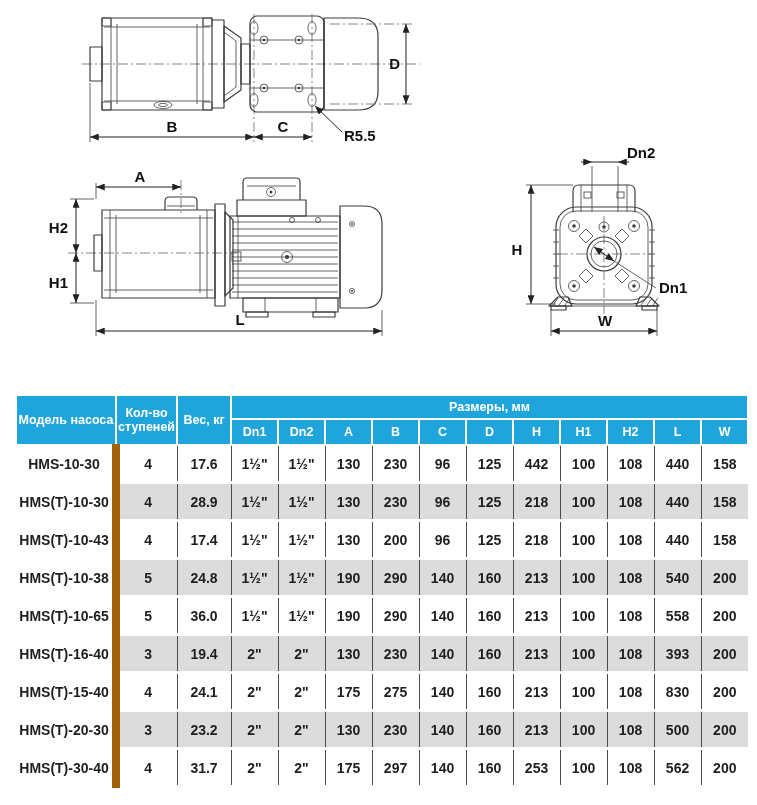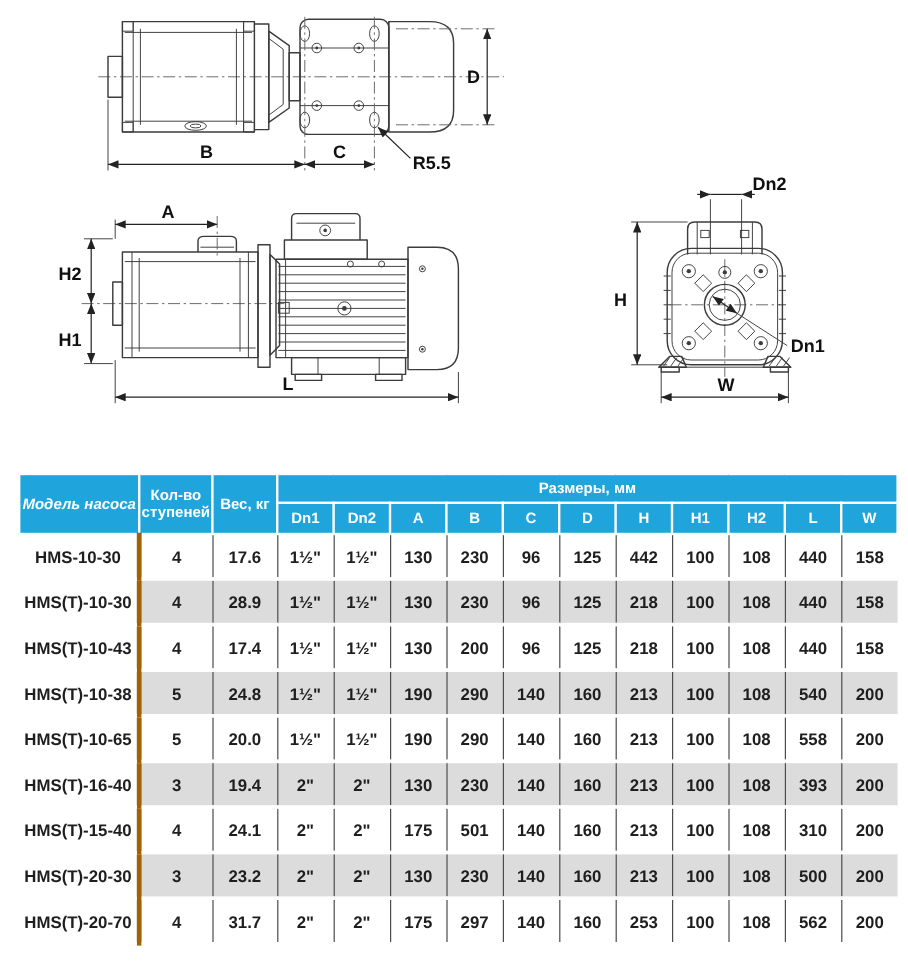--- a/index.html
+++ b/index.html
@@ -12,27 +12,27 @@
   .tl{fill:none;stroke:var(--line);stroke-width:0.8;}
   .dl{fill:none;stroke:#222;stroke-width:1;}
   .cl{fill:none;stroke:#666;stroke-width:0.8;stroke-dasharray:10 3 2 3;}
   .lbl{font-family:"Liberation Sans",sans-serif;font-size:15px;font-weight:700;fill:#101010;}
 
   
   .table-wrap{position:absolute;left:15px;top:394px;}
   table.spec{border-collapse:collapse;table-layout:fixed;}
   table.spec th{background:var(--accent);color:#fff;border:2px solid #fff;
     font-size:12.5px;font-weight:700;line-height:1.12;padding:2px 1px;text-align:center;vertical-align:middle;}
-  th.th-model{text-align:left;padding-left:8px;font-style:italic;}
+  th.th-model{text-align:left;padding-left:8px;}
   th.th-dims{height:18px;}
   th.th-dim{height:20px;font-size:13px;}
   table.spec td{height:35px;padding:0;text-align:center;vertical-align:middle;
     font-size:14px;font-weight:700;color:#1e1e1e;border-bottom:3px solid #fff;background:#fff;}
   td.model-cell{background:var(--accent);color:#fff;text-align:left;padding-left:8px;
-    font-size:13px;border-right:4px solid #a16207;margin-left:34px;}
+    font-size:13px;border-right:8px solid #a16207;margin-left:34px;}
   td.vl{border-left:1px solid var(--grid);}
   tr.alt td:not(.model-cell){background:var(--row-alt);}
 </style>
 </head>
 <body>
 
 <div class="page">
 
   <svg class="drawings" width="757" height="394" viewBox="0 0 757 394">
     <defs>
@@ -296,21 +296,21 @@
             <td class="vl">160</td>
             <td class="vl">213</td>
             <td class="vl">100</td>
             <td class="vl">108</td>
             <td class="vl">540</td>
             <td class="vl">200</td>
           </tr>
           <tr>
             <td class="model-cell">HMS(T)-10-65</td>
             <td>5</td>
-            <td class="vl">20.0</td>
+            <td class="vl">36.0</td>
             <td class="vl">1½"</td>
             <td class="vl">1½"</td>
             <td class="vl">190</td>
             <td class="vl">290</td>
             <td class="vl">140</td>
             <td class="vl">160</td>
             <td class="vl">213</td>
             <td class="vl">100</td>
             <td class="vl">108</td>
             <td class="vl">558</td>
@@ -332,47 +332,47 @@
             <td class="vl">393</td>
             <td class="vl">200</td>
           </tr>
           <tr>
             <td class="model-cell">HMS(T)-15-40</td>
             <td>4</td>
             <td class="vl">24.1</td>
             <td class="vl">2"</td>
             <td class="vl">2"</td>
             <td class="vl">175</td>
-            <td class="vl">501</td>
-            <td class="vl">140</td>
-            <td class="vl">160</td>
-            <td class="vl">213</td>
-            <td class="vl">100</td>
-            <td class="vl">108</td>
-            <td class="vl">310</td>
+            <td class="vl">275</td>
+            <td class="vl">140</td>
+            <td class="vl">160</td>
+            <td class="vl">213</td>
+            <td class="vl">100</td>
+            <td class="vl">108</td>
+            <td class="vl">830</td>
             <td class="vl">200</td>
           </tr>
           <tr class="alt">
             <td class="model-cell">HMS(T)-20-30</td>
             <td>3</td>
             <td class="vl">23.2</td>
             <td class="vl">2"</td>
             <td class="vl">2"</td>
             <td class="vl">130</td>
             <td class="vl">230</td>
             <td class="vl">140</td>
             <td class="vl">160</td>
             <td class="vl">213</td>
             <td class="vl">100</td>
             <td class="vl">108</td>
             <td class="vl">500</td>
             <td class="vl">200</td>
           </tr>
           <tr>
-            <td class="model-cell">HMS(T)-20-70</td>
+            <td class="model-cell">HMS(T)-30-40</td>
             <td>4</td>
             <td class="vl">31.7</td>
             <td class="vl">2"</td>
             <td class="vl">2"</td>
             <td class="vl">175</td>
             <td class="vl">297</td>
             <td class="vl">140</td>
             <td class="vl">160</td>
             <td class="vl">253</td>
             <td class="vl">100</td>

